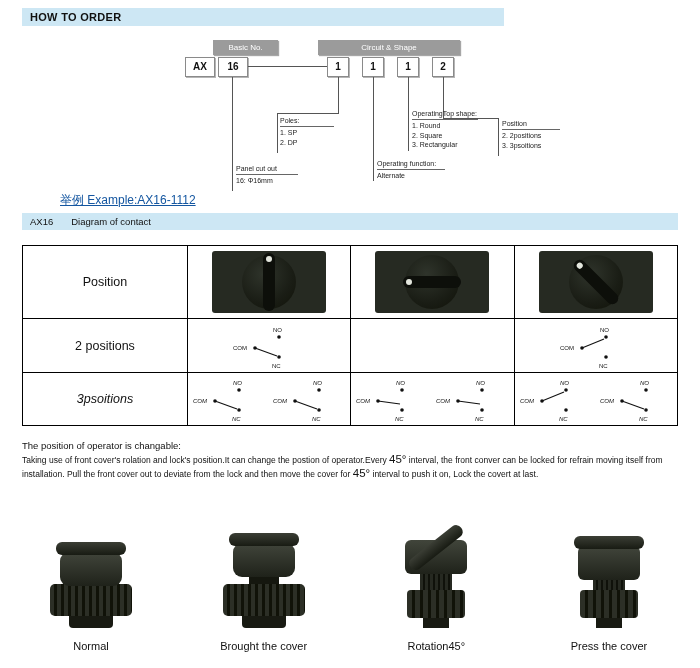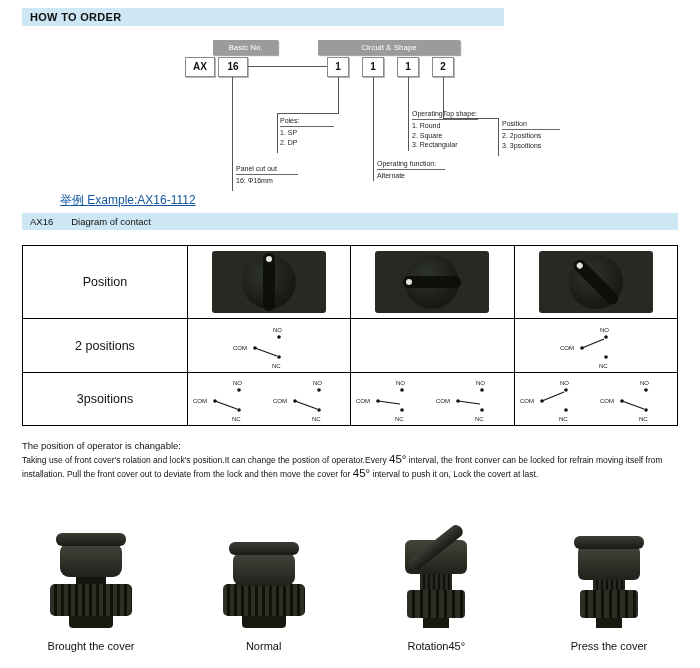--- a/index.html
+++ b/index.html
@@ -25,21 +25,21 @@
   
   .section-bar{position:absolute;left:22px;top:213px;width:656px;height:17px;background:#cde7f4;
     font-size:9.5px;line-height:17px;padding-left:8px;}
   .sec-code{margin-right:18px;}
 
   
   .contact-table{position:absolute;left:22px;top:245px;width:656px;border-collapse:collapse;table-layout:fixed;}
   .contact-table td{border:1px solid #000;text-align:center;vertical-align:middle;padding:0;background:#fff;}
   .col-label{width:165px;}
   .rowlabel{font-size:12.5px;}
-  .r1 td{height:73px;} .r2 td{height:54px;} .r3 td{height:53px;}
+  .r1 td{height:73px;} .r2 td{height:54px;} .r3 td{height:53px;font-style:italic;}
   .diagrams{display:flex;justify-content:center;align-items:center;gap:8px;}
 
   
   .knob-photo{width:114px;height:62px;background:#262a22;border-radius:3px;position:relative;overflow:hidden;margin:0 auto;}
   .knob-circle{position:absolute;left:50%;top:50%;width:54px;height:54px;margin:-27px 0 0 -27px;border-radius:50%;
     background:radial-gradient(circle at 40% 35%, #2f342b 0%, #1a1d15 60%, #101208 100%);}
   .knob-handle{position:absolute;left:50%;top:50%;width:12px;height:58px;margin:-29px 0 0 -6px;border-radius:6px;
     background:#0d0f0a;display:flex;flex-direction:column;align-items:center;}
   .knob-dot{width:6px;height:6px;border-radius:50%;background:#e3e6dd;margin-top:3px;}
 
@@ -277,41 +277,41 @@
     </table>
 
   <div class="desc">
     <div class="desc-title">The position of operator is changable:</div>
     <div class="desc-body">
       <span>Taking use of front cover's rolation and lock's position.It can change the postion of operator.Every </span><span class="big-deg">45°</span><span> interval, the front conver can be locked for refrain moving itself from installation. Pull the front cover out to deviate from the lock and then move the cover for </span><span class="big-deg">45°</span><span> interval to push it on, Lock the covert at last.</span>
     </div>
   </div>
 
   <div class="gallery">
+    <figure class="sw-figure v-normal">
+      <div class="sw-photo">
+        <div class="sw-handle"></div>
+        <div class="sw-cap"></div>
+
+        <div class="sw-knurl"></div>
+        <div class="sw-base"></div>
+
+      </div>
+      <figcaption class="sw-caption">Normal</figcaption>
+    </figure>
     <figure class="sw-figure v-brought">
       <div class="sw-photo">
         <div class="sw-handle"></div>
         <div class="sw-cap"></div>
         <div class="sw-gapneck"></div>
         <div class="sw-knurl"></div>
         <div class="sw-base"></div>
 
       </div>
       <figcaption class="sw-caption">Brought the cover</figcaption>
-    </figure>
-    <figure class="sw-figure v-normal">
-      <div class="sw-photo">
-        <div class="sw-handle"></div>
-        <div class="sw-cap"></div>
-
-        <div class="sw-knurl"></div>
-        <div class="sw-base"></div>
-
-      </div>
-      <figcaption class="sw-caption">Normal</figcaption>
     </figure>
     <figure class="sw-figure v-rotation">
       <div class="sw-photo">
         <div class="sw-handle"></div>
         <div class="sw-cap"></div>
 
         <div class="sw-neck"></div>
         <div class="sw-nut"></div>
         <div class="sw-tip"></div>
       </div>

